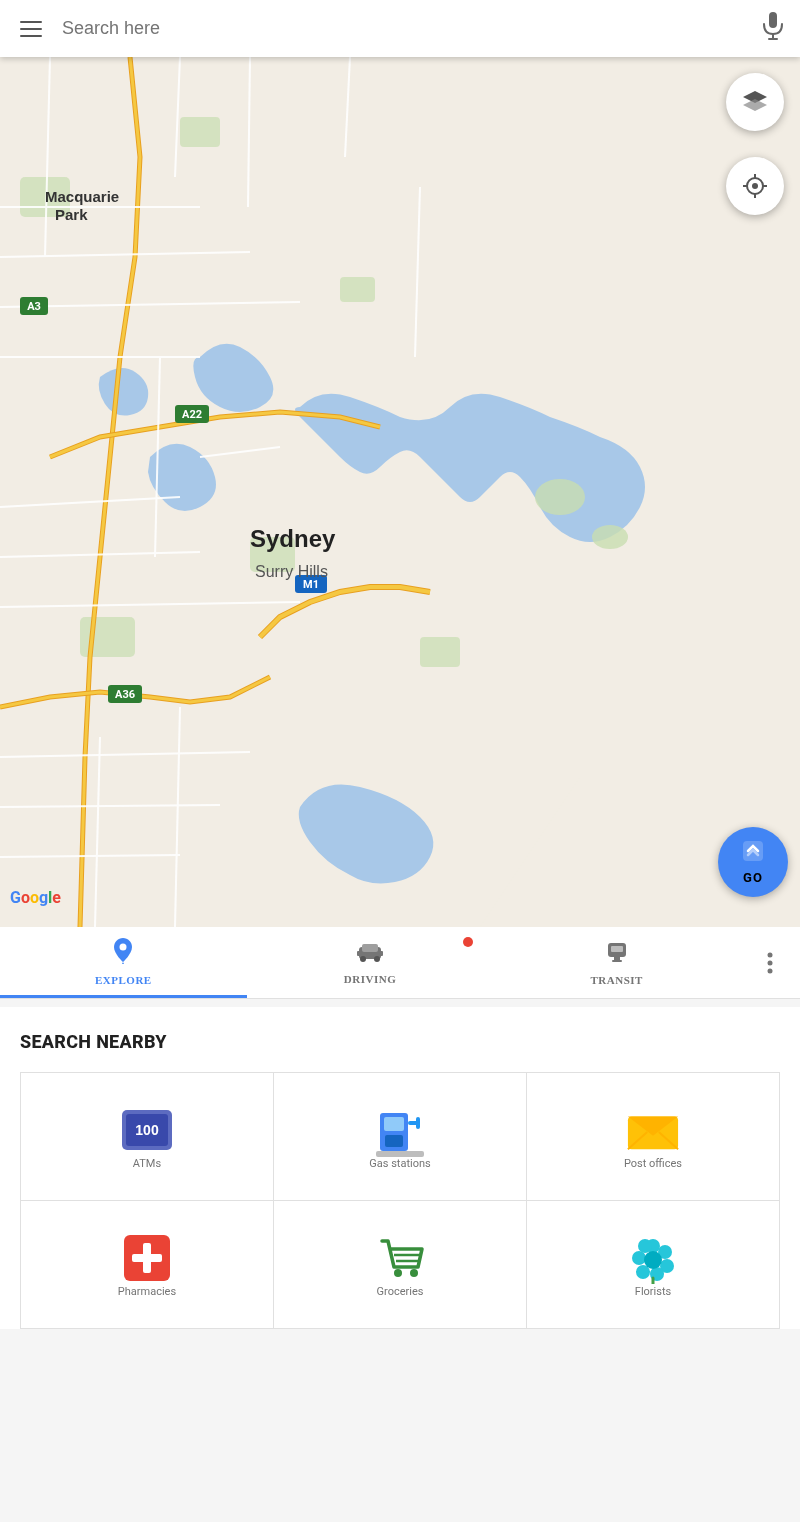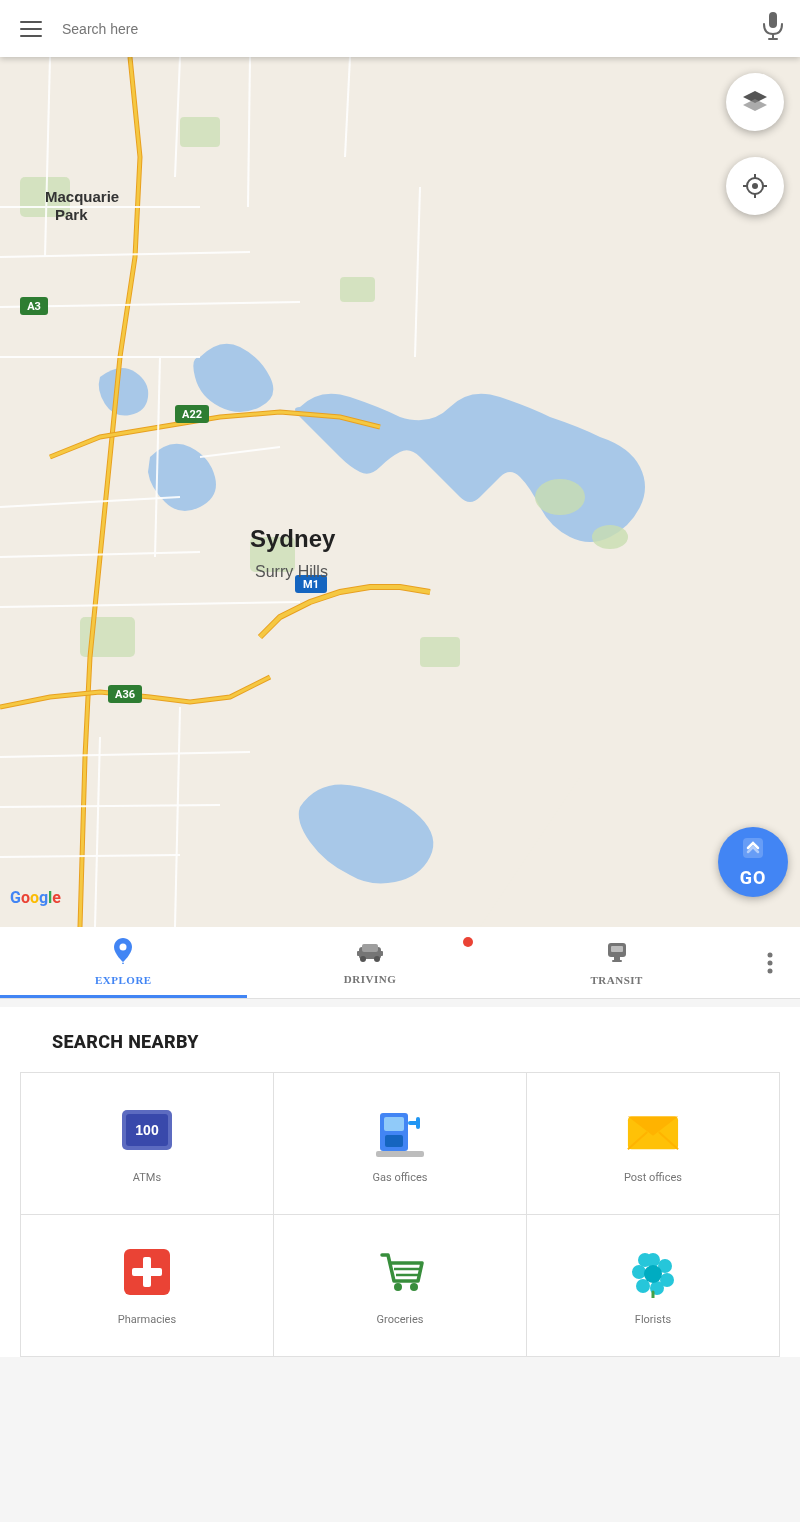--- a/index.html
+++ b/index.html
@@ -42,21 +42,21 @@
     #search-input-container {
       flex: 1;
       display: flex;
       align-items: center;
     }
 
     #search-input {
       flex: 1;
       border: none;
       outline: none;
-      font-size: 14px;
+      font-size: 18px;
       color: #9e9e9e;
       background: transparent;
     }
 
     .mic-icon {
       cursor: pointer;
       color: #555;
       font-size: 22px;
     }
 
@@ -109,22 +109,22 @@
       background: #4285F4;
       flex-direction: column;
       gap: 2px;
     }
 
     #go-btn .go-arrow {
       color: white;
       font-size: 22px;
     }
     #go-btn .go-label {
-      color: #ffffff;
-      font-size: 18px;
+      color: #000000;
+      font-size: 13px;
       font-weight: bold;
       letter-spacing: 1px;
     }
 
     
     #google-logo {
       position: absolute;
       bottom: 20px;
       left: 10px;
       font-size: 16px;
@@ -210,41 +210,39 @@
       padding: 24px 20px 0;
       margin-top: 8px;
     }
 
     #search-nearby-title {
       font-size: 18px;
       font-weight: 800;
       color: #212121;
       margin-bottom: 20px;
       letter-spacing: 0.3px;
-      margin-left: 32px;
     }
 
     
     #categories-grid {
       display: grid;
       grid-template-columns: repeat(3, 1fr);
       border-top: 1px solid #e0e0e0;
       border-left: 1px solid #e0e0e0;
     }
 
     .category-item {
       display: flex;
       flex-direction: column;
       align-items: center;
       justify-content: center;
       padding: 30px 10px;
       border-right: 1px solid #e0e0e0;
       border-bottom: 1px solid #e0e0e0;
       cursor: pointer;
-      gap: 14px;
       background: white;
     }
 
     .category-icon {
       width: 54px;
       height: 54px;
       display: flex;
       align-items: center;
       justify-content: center;
     }
@@ -470,21 +468,21 @@
           <rect x="8" y="14" width="20" height="14" rx="2" fill="#90CAF9"></rect>
 
           <rect x="32" y="18" width="12" height="4" rx="2" fill="#2196F3"></rect>
           <rect x="40" y="14" width="4" height="12" rx="2" fill="#2196F3"></rect>
 
           <rect x="9" y="32" width="18" height="12" rx="2" fill="#1565C0"></rect>
 
           <rect x="0" y="48" width="48" height="6" rx="2" fill="#BDBDBD"></rect>
         </svg>
       </div>
-      <span class="category-label">Gas offices</span>
+      <span class="category-label">Gas stations</span>
     </div>
 
     <div class="category-item">
       <div class="category-icon">
         <svg width="56" height="44" viewBox="0 0 56 44" fill="none">
           <rect x="2" y="8" width="52" height="34" rx="4" fill="#FFC107"></rect>
 
           <path d="M2 8 L28 28 L54 8 Z" fill="#FFB300"></path>
 
           <line x1="2" y1="42" x2="22" y2="24" stroke="#FFB300" stroke-width="2"></line>

